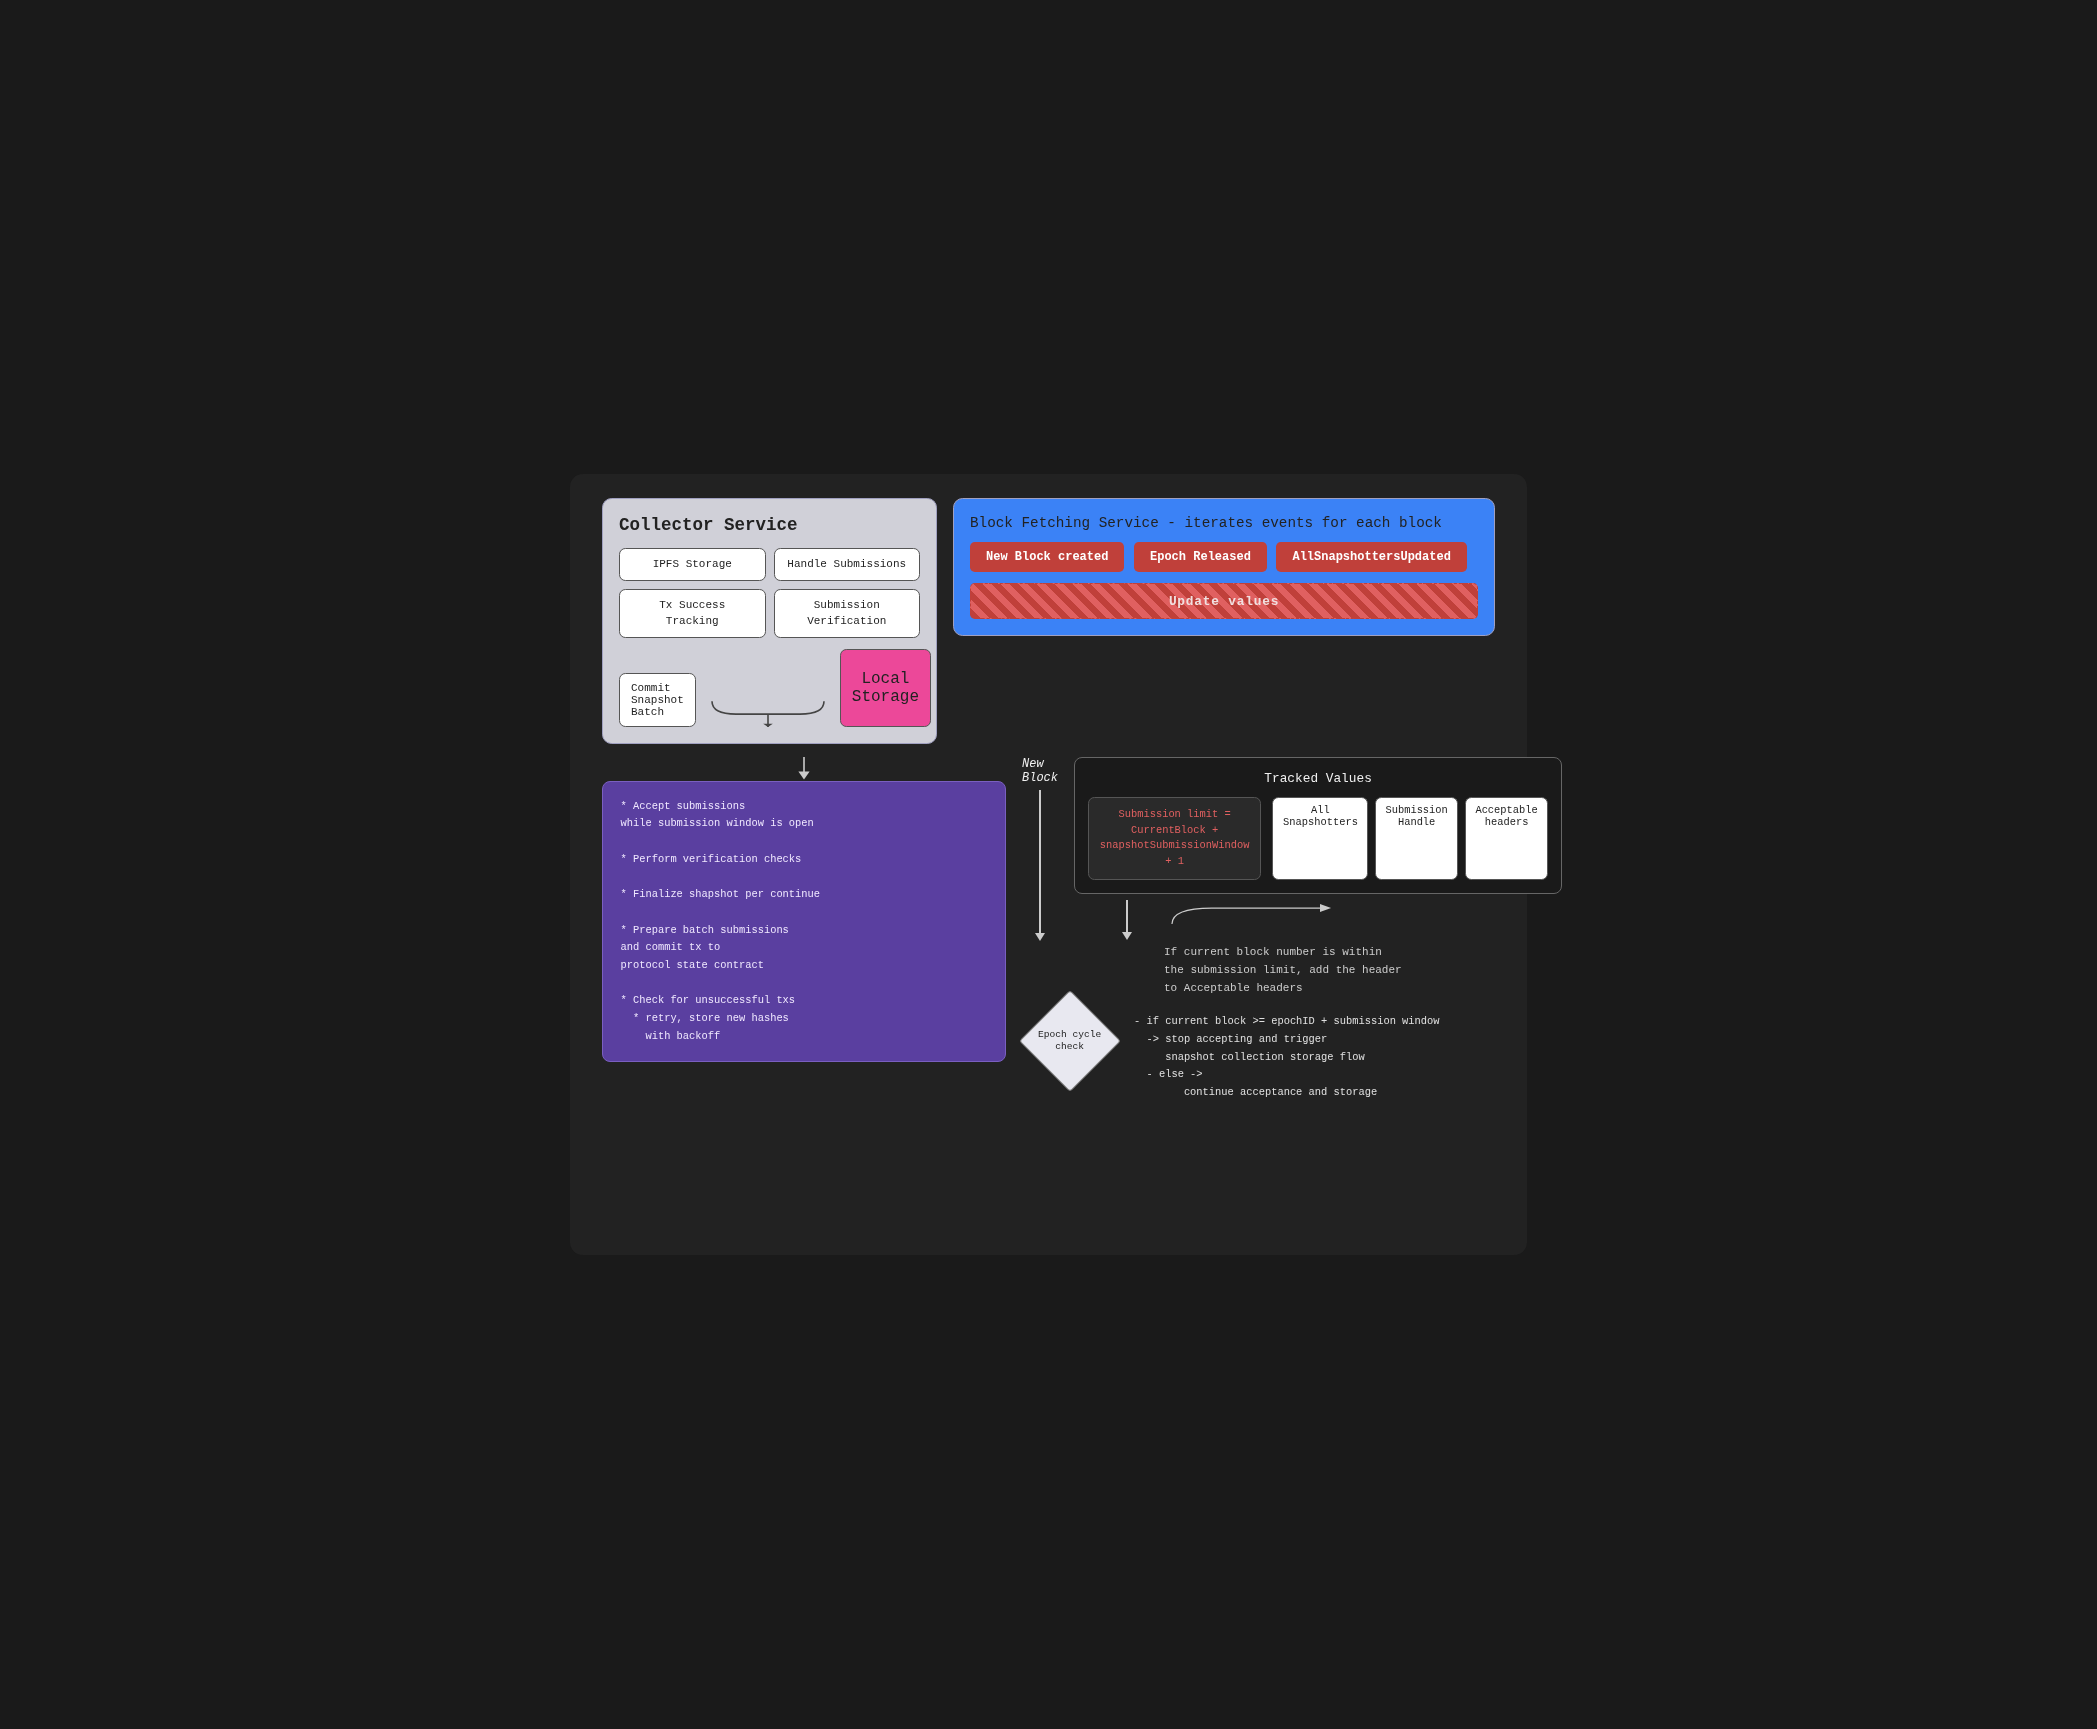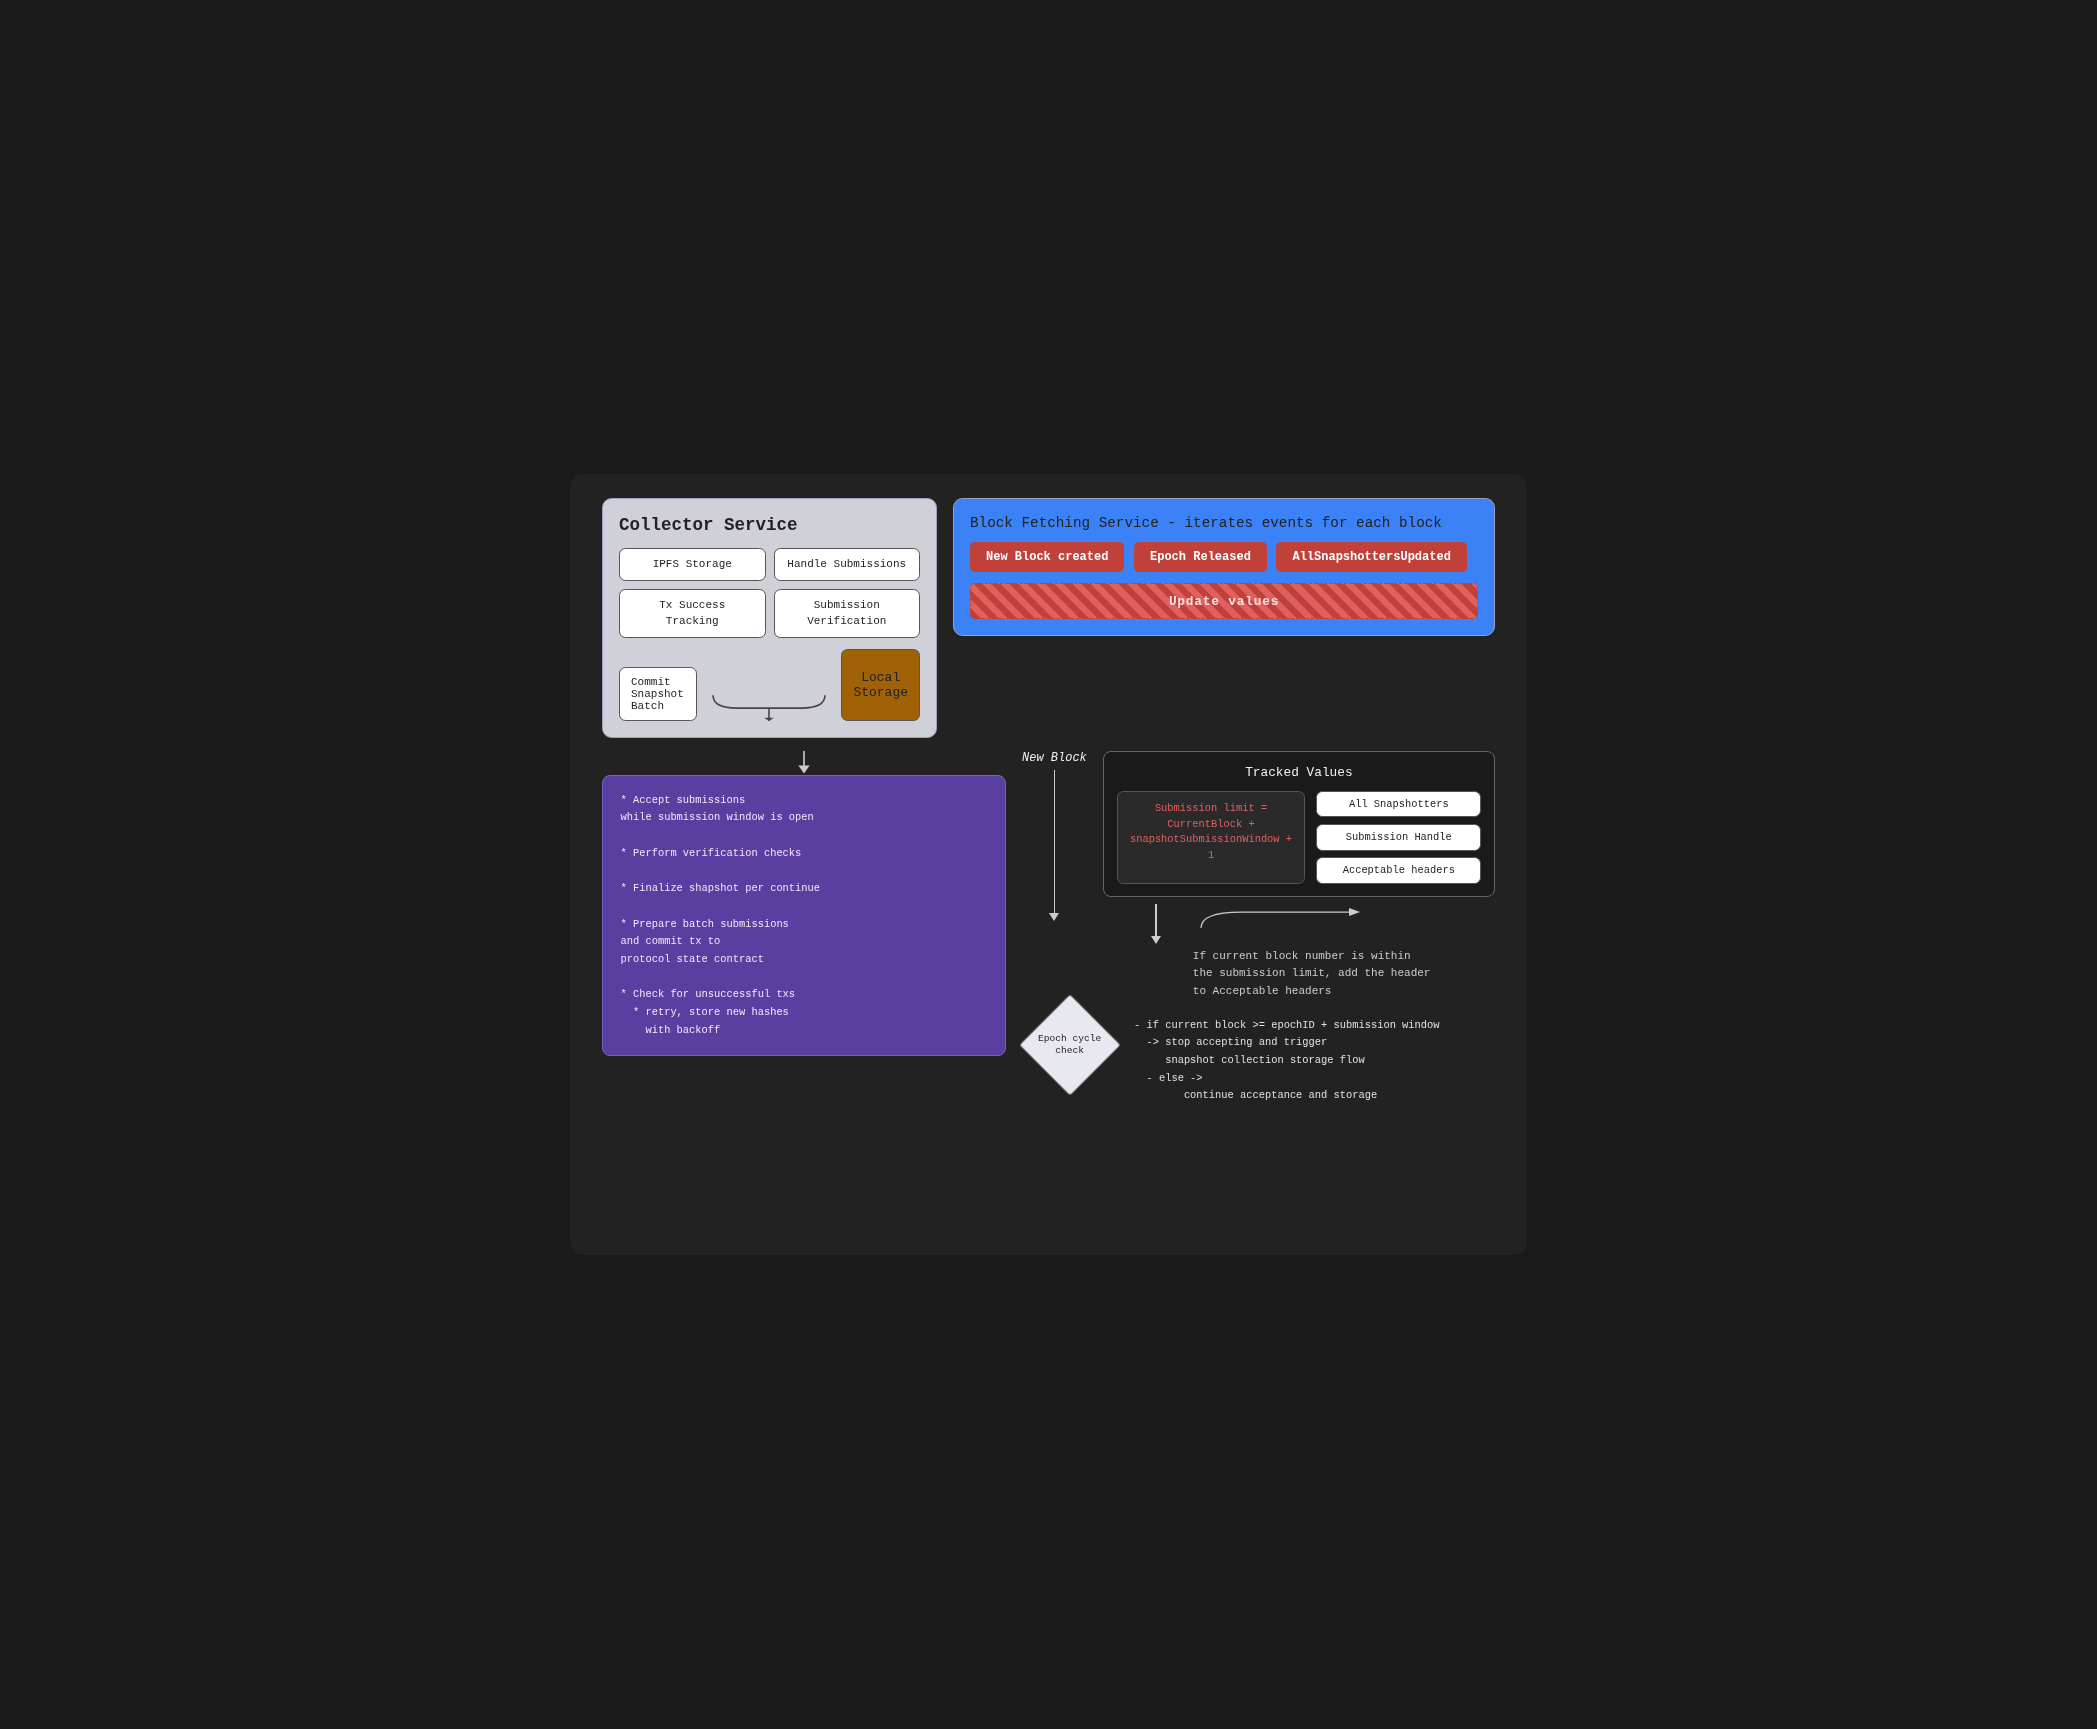--- a/index.html
+++ b/index.html
@@ -71,26 +71,26 @@
       background: white;
       border: 1.6px solid #555;
       border-radius: 6.4px;
       padding: 8px 11px;
       font-family: 'Courier New', monospace;
       font-size: 11px;
       color: #222;
       width: 128px;
     }
     .local-storage-item {
-      background: #a16207;
+      background: #ec4899;
       border: 1.6px solid #555;
       border-radius: 6.4px;
       padding: 20px 11px;
       font-family: 'Courier New', monospace;
-      font-size: 13px;
+      font-size: 16px;
       color: #222;
       text-align: center;
       flex: 1;
     }
     
     .block-fetching-box {
       background: #3b82f6;
       border-radius: 9.6px;
       border: 1.6px solid #a0a0c0;
       padding: 16px;
@@ -173,21 +173,21 @@
       padding: 9.6px 11px;
       font-family: 'Courier New', monospace;
       font-size: 10.4px;
       color: #e06060;
       line-height: 1.5;
       flex: 1;
       text-align: center;
     }
     .tracked-items-col {
       display: flex;
-      flex-direction: column;
+      flex-direction: row;
       gap: 6.4px;
       flex: 1;
     }
     .tracked-item-box {
       background: white;
       border: 1.6px solid #555;
       border-radius: 6.4px;
       padding: 6.4px 9.6px;
       font-family: 'Courier New', monospace;
       font-size: 10.4px;

